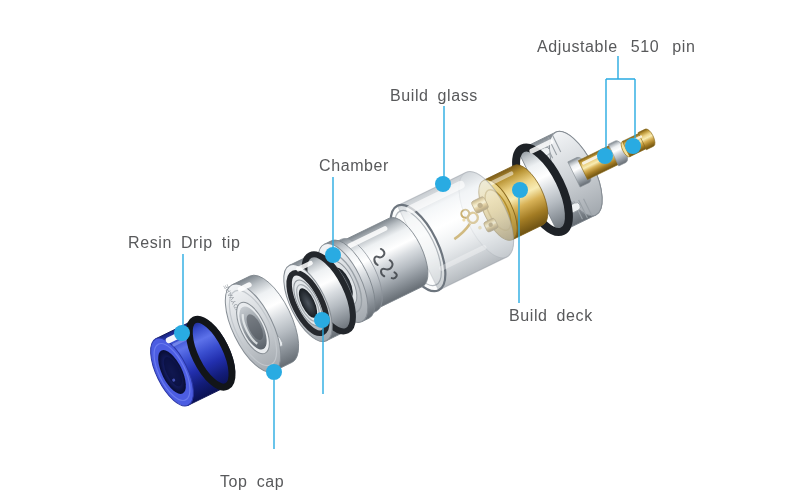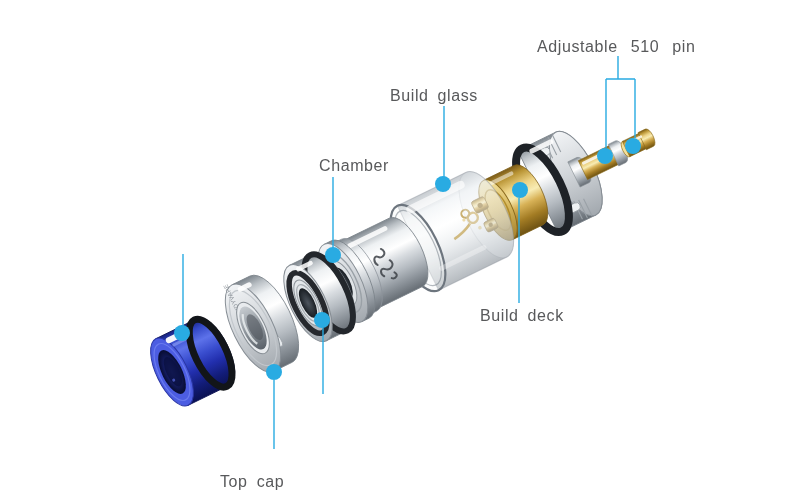--- a/index.html
+++ b/index.html
@@ -9,21 +9,21 @@
   }
   .stage svg{position:absolute;left:0;top:0;}
   .label{
     position:absolute;font-size:16px;color:#58595B;letter-spacing:.6px;
     word-spacing:4px;white-space:nowrap;font-weight:400;
   }
   .lbl-pin{left:537px;top:38px;word-spacing:8px;}
   .lbl-pyrex{left:390px;top:87px;}
   .lbl-chamber{left:303px;top:157px;margin-left:16px;}
   .lbl-resin{left:128px;top:234px;}
-  .lbl-build{left:480px;top:307px;text-align:right;}
+  .lbl-build{left:509px;top:307px;text-align:right;}
   .lbl-fill{left:303px;top:396px;}
   .lbl-cap{left:220px;top:473px;}
 </style>
 </head>
 <body>
 
 <div class="stage">
 
   <svg width="800" height="500" viewBox="0 0 800 500">
     <defs>
@@ -201,15 +201,16 @@
       <circle cx="182" cy="333" r="8"></circle>
       <circle cx="520" cy="190" r="8"></circle>
       <circle cx="322" cy="320" r="8"></circle>
       <circle cx="274" cy="372" r="8"></circle>
     </g>
   </svg>
 
   <div class="label lbl-pin">Adjustable 510 pin</div>
   <div class="label lbl-pyrex">Build glass</div>
   <div class="label lbl-chamber">Chamber</div>
+  <div class="label lbl-resin">Resin Drip tip</div>
   <div class="label lbl-build">Build deck</div>
   <div class="label lbl-cap">Top cap</div>
 </div>
 
 </body></html>

